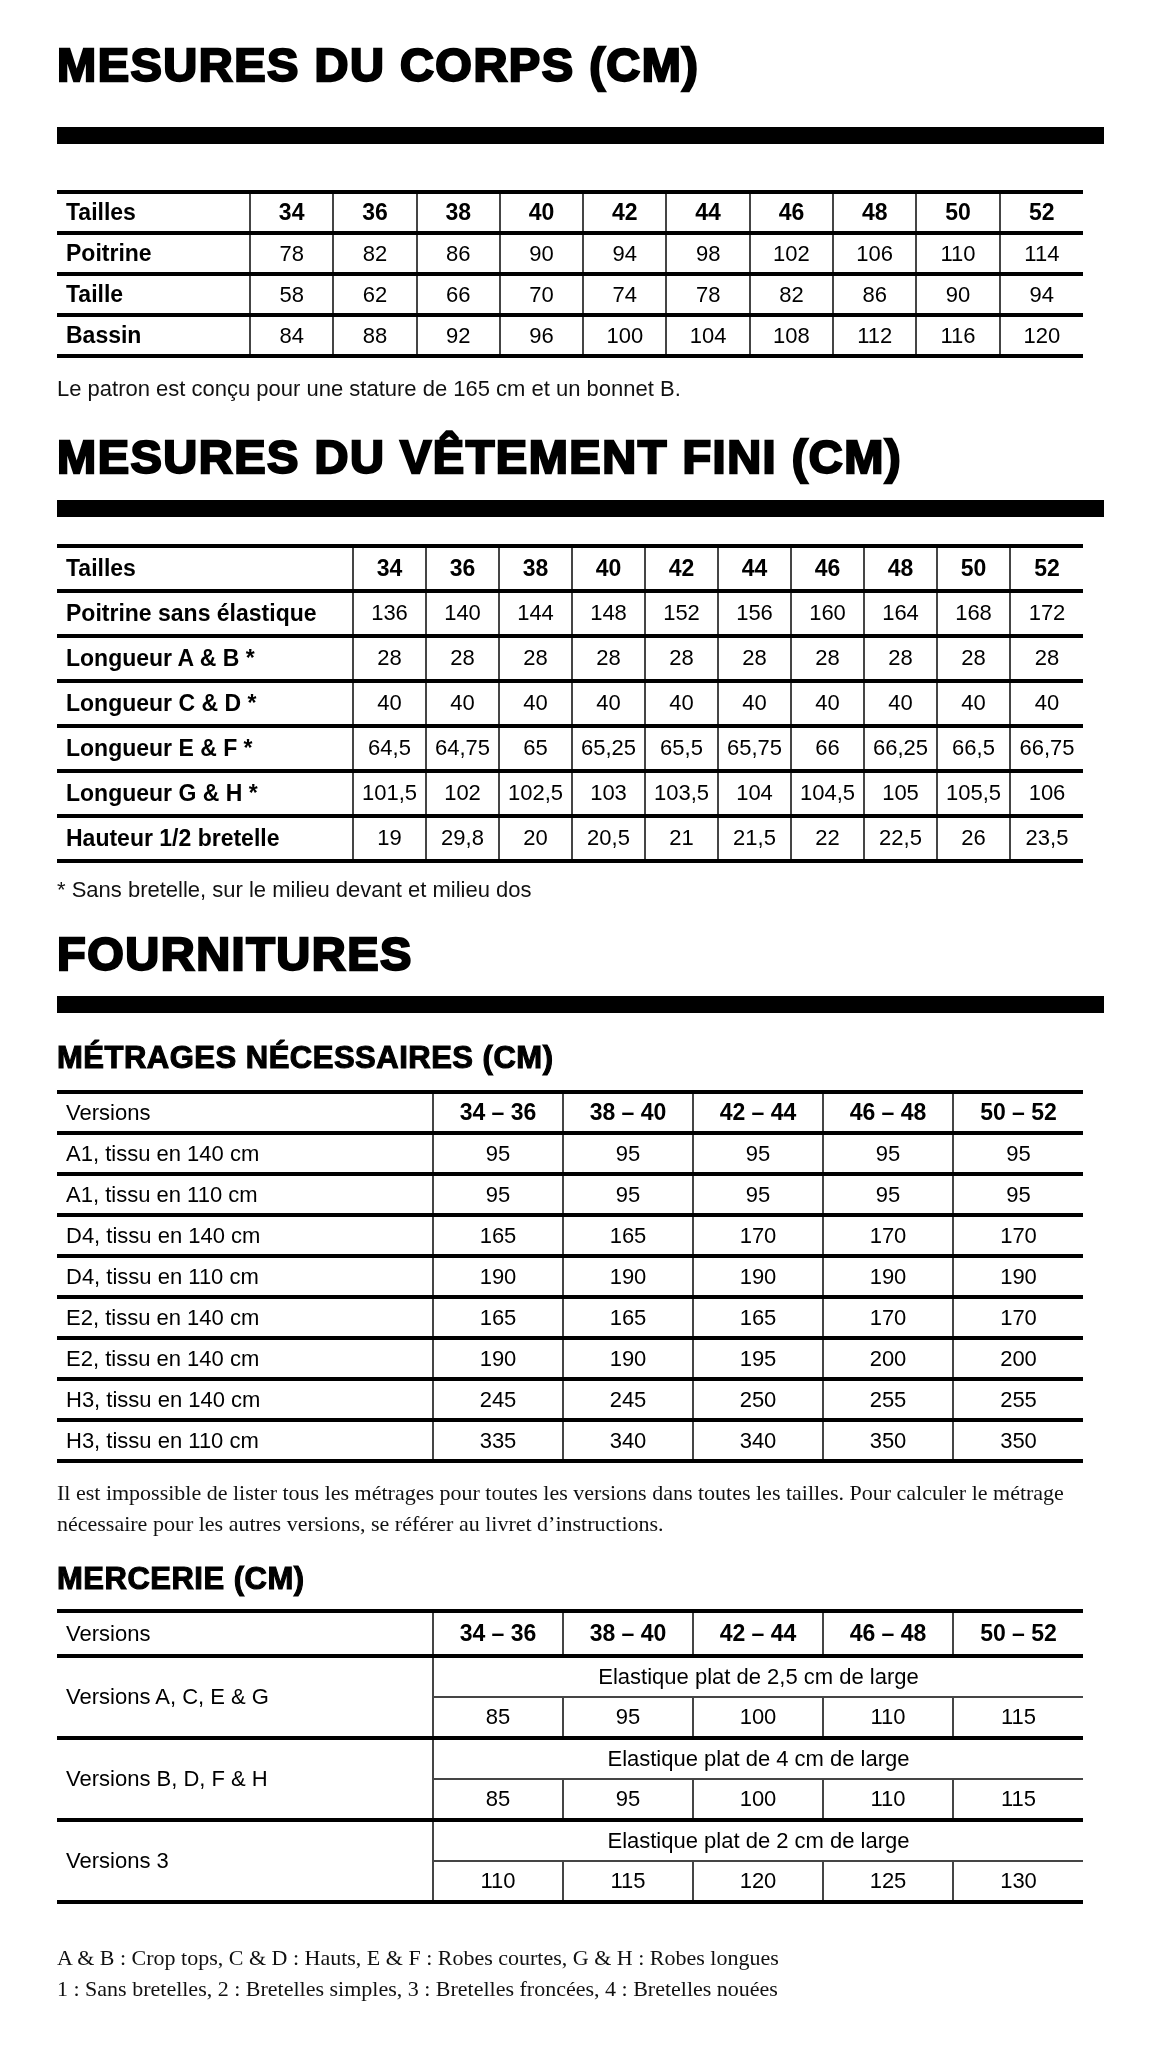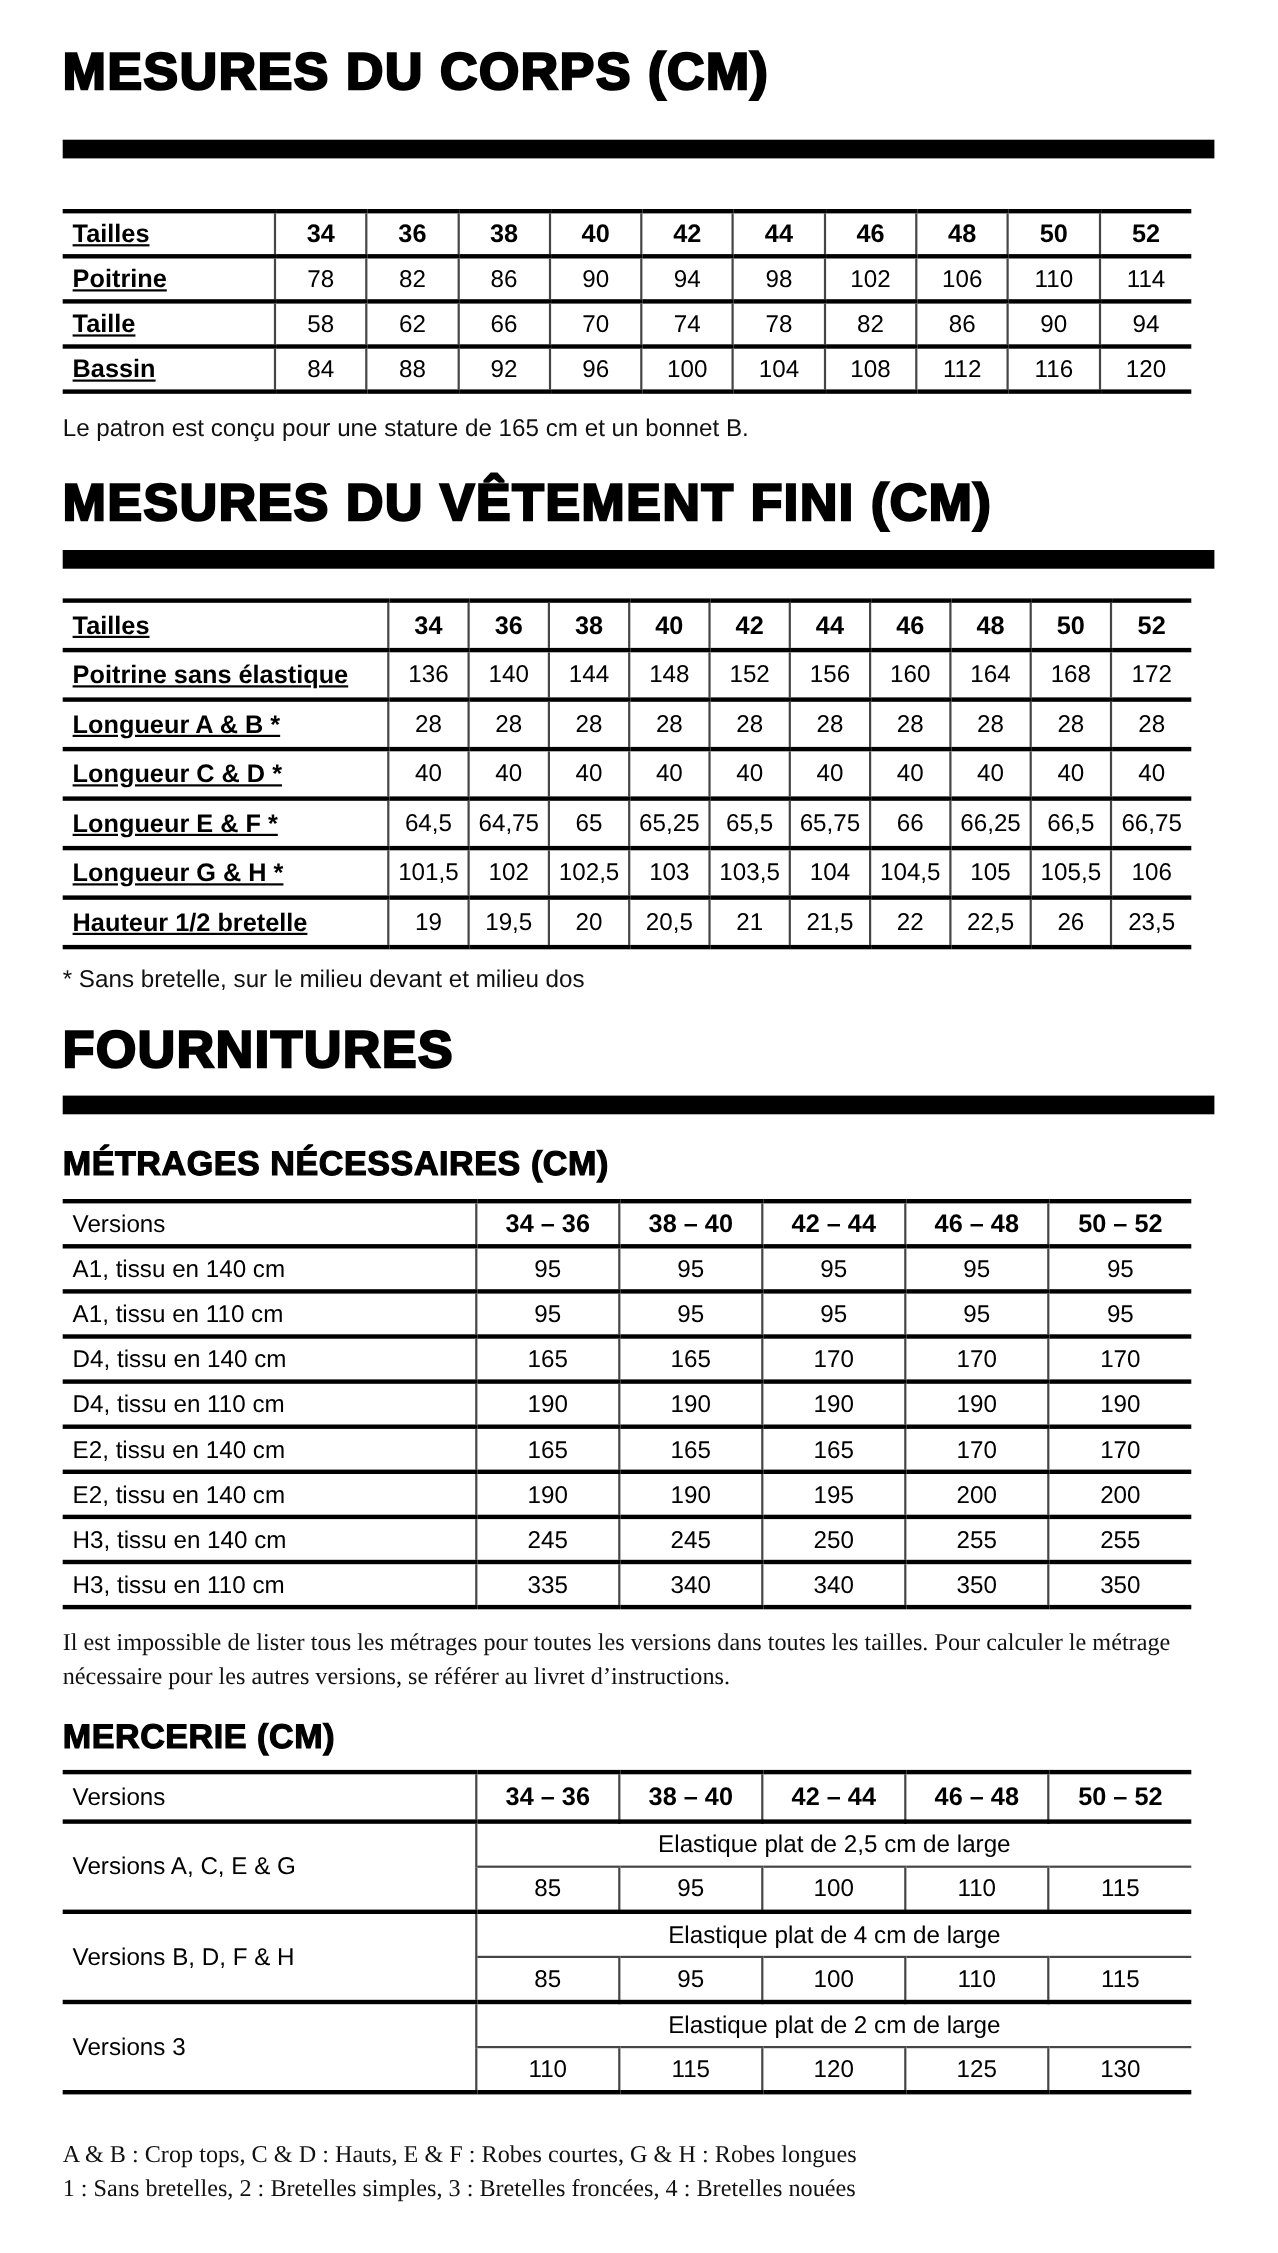--- a/index.html
+++ b/index.html
@@ -17,21 +17,21 @@
     -webkit-text-stroke: 1.1px #000; white-space: nowrap;
   }
   .note { font-size: 22px; line-height: 28px; color: #111; }
   .para { font-size: 22px; line-height: 31px; color: #111; width: 1047px; font-family: Liberation Serif, serif; }
 
   table { border-collapse: collapse; table-layout: fixed; }
   th, td { border-top: 4px solid #000; font-size: 22px; overflow: hidden; white-space: nowrap; }
   tr.last th, tr.last td, .bblack { border-bottom: 4px solid #000; }
   .vl { border-left: 2px solid #454545; }
   .lbl { text-align: left; padding-left: 9px; }
-  .bold { font-weight: bold; text-decoration: underline; }
+  .bold { font-weight: bold; }
   .reg  { font-weight: normal; }
   .val  { text-align: center; font-weight: normal; }
   .hnum { text-align: center; font-weight: bold; font-size: 23px; }
 
   .t1 { width: 1026px; margin-top: 46px; }
   .t1 th, .t1 td { height: 41px; }
   .t1 .lbl { font-size: 23px; }
 
   .t2 { width: 1026px; margin-top: 27px; }
   .t2 th, .t2 td { height: 45px; }
@@ -212,21 +212,21 @@
       <td class="val vl">103,5</td>
       <td class="val vl">104</td>
       <td class="val vl">104,5</td>
       <td class="val vl">105</td>
       <td class="val vl">105,5</td>
       <td class="val vl">106</td>
     </tr>
     <tr class="last">
       <th class="lbl bold">Hauteur 1/2 bretelle</th>
       <td class="val vl">19</td>
-      <td class="val vl">19,5</td>
+      <td class="val vl">29,8</td>
       <td class="val vl">20</td>
       <td class="val vl">20,5</td>
       <td class="val vl">21</td>
       <td class="val vl">21,5</td>
       <td class="val vl">22</td>
       <td class="val vl">22,5</td>
       <td class="val vl">26</td>
       <td class="val vl">23,5</td>
     </tr>
   </tbody>

